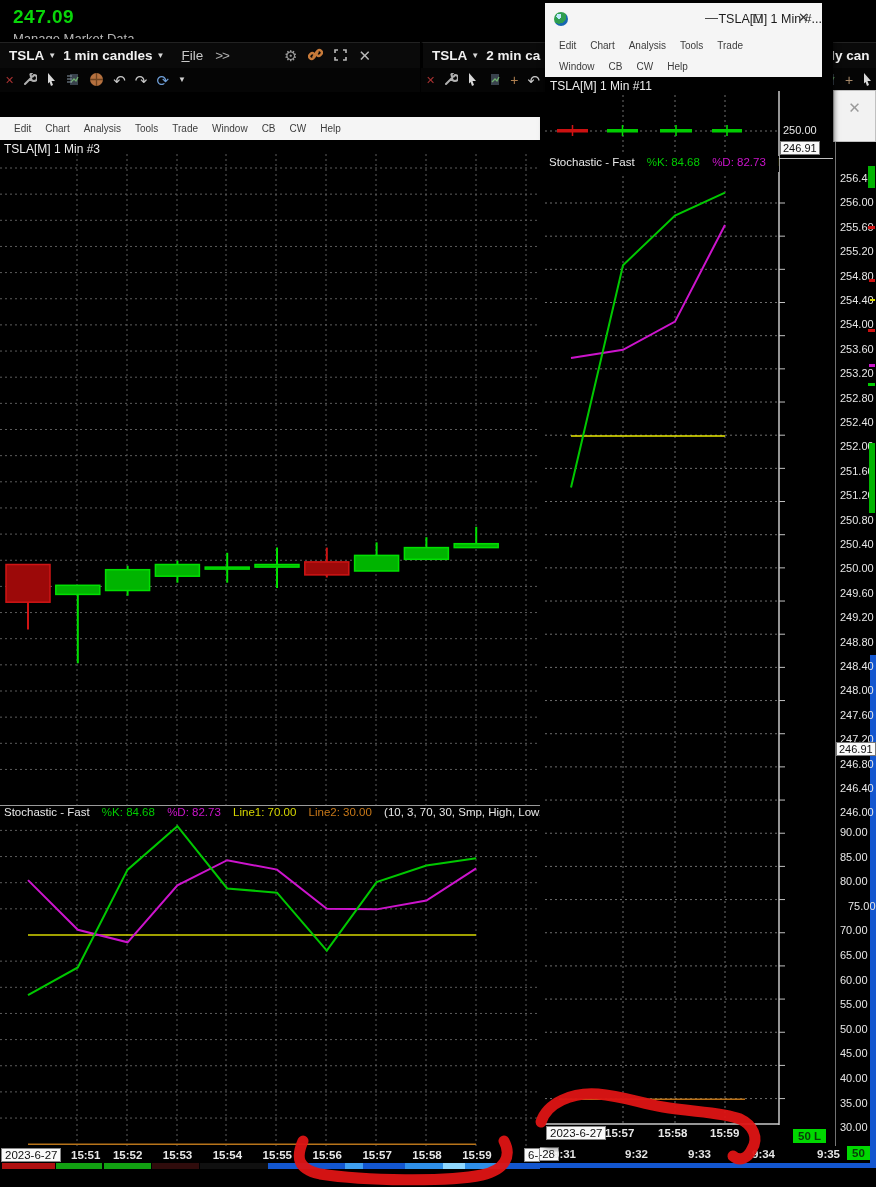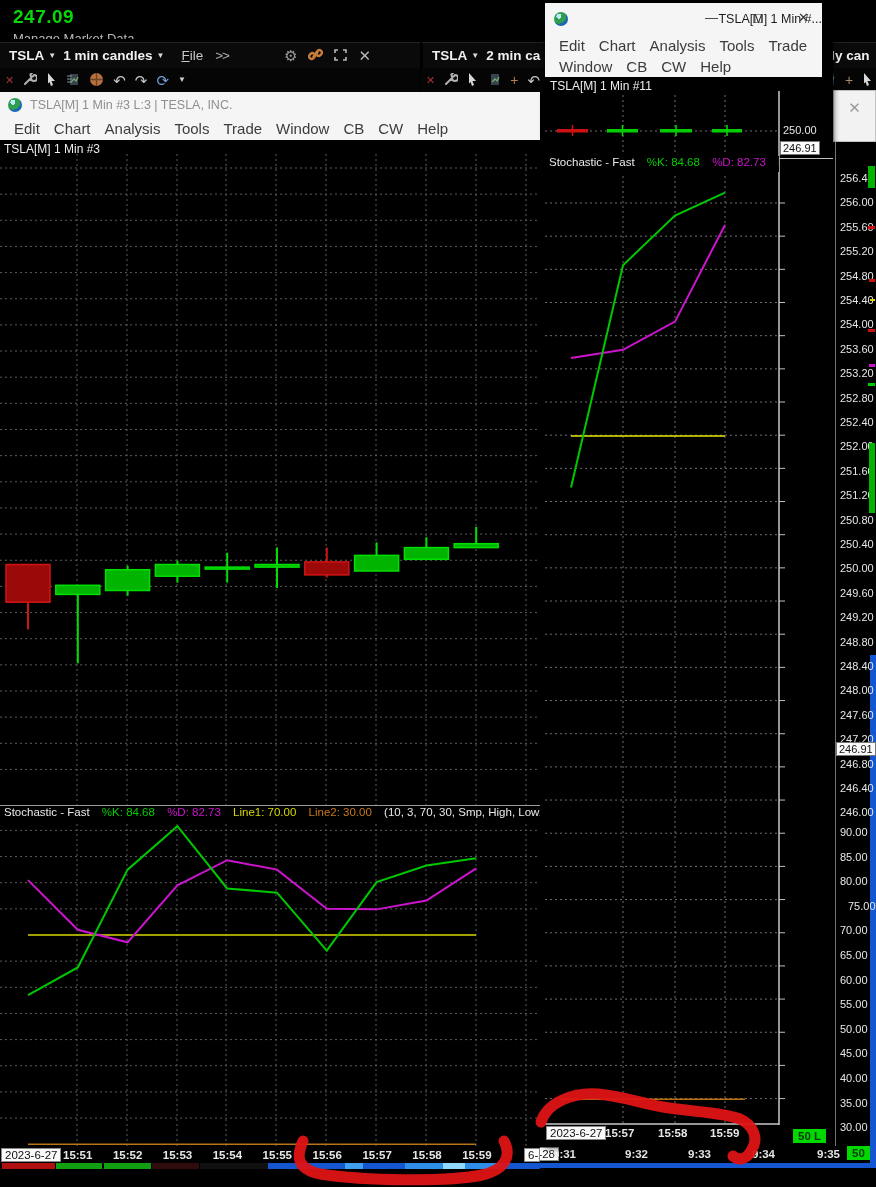--- a/index.html
+++ b/index.html
@@ -18,21 +18,21 @@
   .tbar .caret { font-size:8px; margin:0 7px 0 4px; color:#d8d8d8; }
   .tbar .file { font-weight:normal; color:#c8c8c8; margin-left:10px; }
   .tbar .file u { text-decoration:underline; }
   .tbar .chev { font-weight:normal; color:#b0b0b0; margin-left:12px; letter-spacing:-1px; }
   .tbtn { font-weight:normal; margin-left:11px; font-size:15px; }
   .iconrow { position:absolute; top:68px; height:24px; background:#050505; display:flex; align-items:center; gap:9px; }
   .ic { display:inline-block; font-size:13px; line-height:1; }
 
   
   .wtitle { background:#f5f5f5; display:flex; align-items:center; font-size:12.5px; }
-  .wmenu  { background:#f5f5f5; display:flex; align-items:center; font-size:15px; color:#3c3c3c; }
+  .wmenu  { background:#f5f5f5; display:flex; align-items:center; font-size:10px; color:#3c3c3c; }
   .wmenu span { margin-left:14px; }
   .globe { width:14px; height:14px; border-radius:50%; flex:0 0 14px;
            background: radial-gradient(circle at 35% 30%, #bfe9ff 0 18%, #2f9e4f 19% 55%, #1867b0 56% 100%); }
   .winbtn { color:#333; font-size:13px; }
 
   .chartlabel { color:#eee; font-size:12px; position:absolute; }
 
   .stochhdr { position:absolute; background:#000; font-size:11.5px; white-space:nowrap; overflow:hidden; }
   .stochhdr span { margin-right:9px; }
 
@@ -153,24 +153,20 @@
     <span class="t" style="left:224px;">9:34</span>
     <span class="t" style="left:289px;">9:35</span>
   </div>
   <div class="badge" style="left:847px;top:1146px;">50</div>
 
   <div class="abs" style="left:833px;top:90px;width:43px;height:52px;background:#f2f2f2;border:1px solid #c0c0c0;text-align:center;">
     <span style="color:#9a9a9a;font-size:15px;line-height:34px;">✕</span>
   </div>
 
   <div class="abs" style="left:0;top:92px;width:540px;height:1071px;background:#000;">
-    <div class="wtitle" style="position:absolute;left:0;top:0;width:540px;height:25px;">
-      <span class="globe" style="margin-left:8px;"></span>
-      <span style="margin-left:8px;color:#8f8f8f;">TSLA[M]  1 Min   #3 L:3 | TESLA, INC.</span>
-    </div>
     <div class="wmenu" style="position:absolute;left:0;top:25px;width:540px;height:23px;" id="main-menu">
         <span>Edit</span>
         <span>Chart</span>
         <span>Analysis</span>
         <span>Tools</span>
         <span>Trade</span>
         <span>Window</span>
         <span>CB</span>
         <span>CW</span>
         <span>Help</span>
@@ -254,21 +250,21 @@
       <span style="color:#00cc00;">%K: 84.68</span>
       <span style="color:#cc14cc;">%D: 82.73</span>
       <span style="color:#d6d600;">Line1: 70.00</span>
       <span style="color:#c87818;">Line2: 30.00</span>
       <span style="color:#e8e8e8;">(10, 3, 70, 30, Smp, High, Low, Last)</span>
     </div>
 
     <div class="taxis" style="left:0;top:1055px;width:540px;height:16px;" id="main-taxis">
       <div class="datebox" style="left:1px;">2023-6-27</div>
       <div class="datebox" style="left:524px;width:16px;">6-28</div>
-    <div class="t" style="position:absolute;top:2px;left:63px;">15:51</div>
+    <div class="t" style="position:absolute;top:2px;left:71px;">15:51</div>
         <div class="t" style="position:absolute;top:2px;left:112.9px;">15:52</div>
         <div class="t" style="position:absolute;top:2px;left:162.8px;">15:53</div>
         <div class="t" style="position:absolute;top:2px;left:212.7px;">15:54</div>
         <div class="t" style="position:absolute;top:2px;left:262.6px;">15:55</div>
         <div class="t" style="position:absolute;top:2px;left:312.5px;">15:56</div>
         <div class="t" style="position:absolute;top:2px;left:362.4px;">15:57</div>
         <div class="t" style="position:absolute;top:2px;left:412.3px;">15:58</div>
         <div class="t" style="position:absolute;top:2px;left:462.2px;">15:59</div>
       </div>
   </div>

